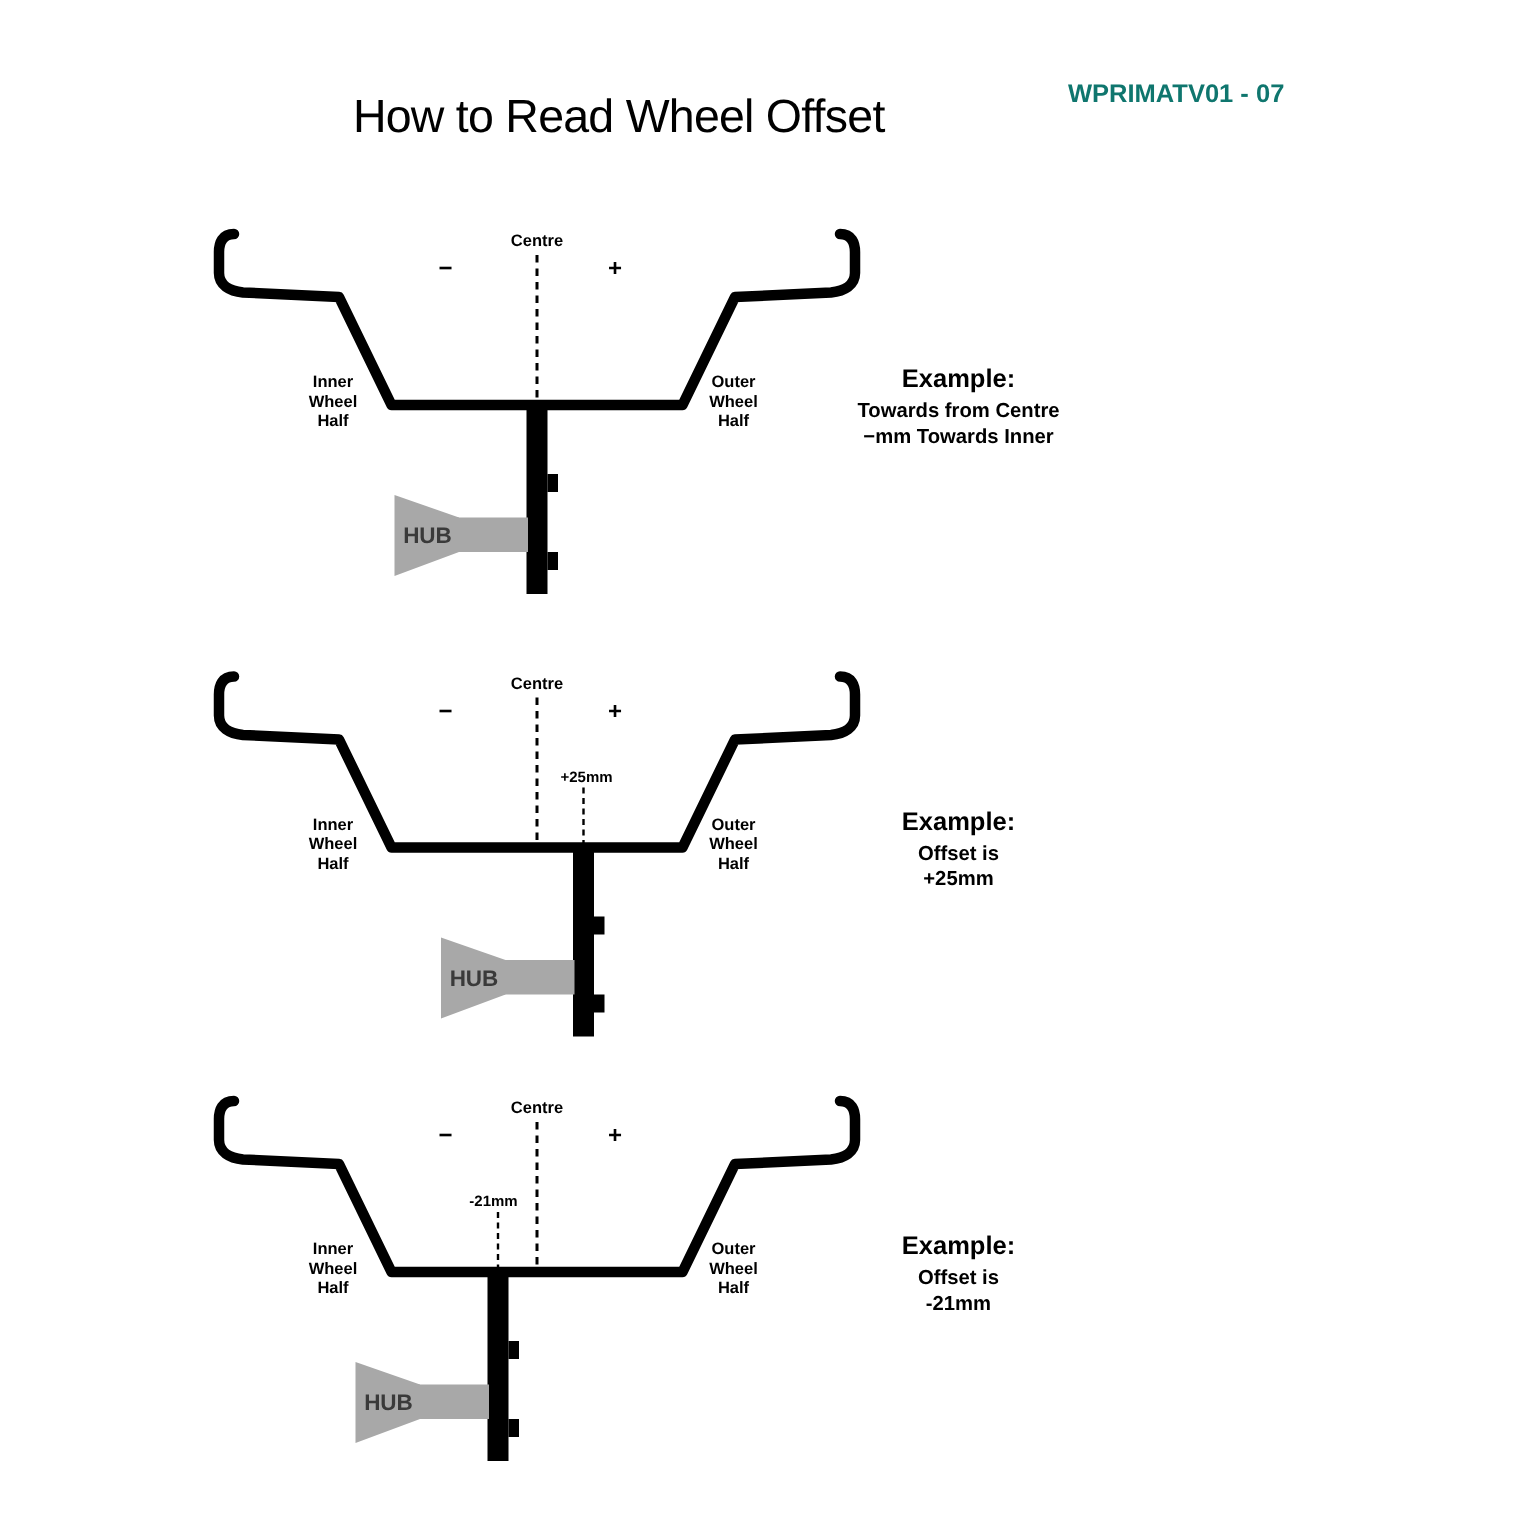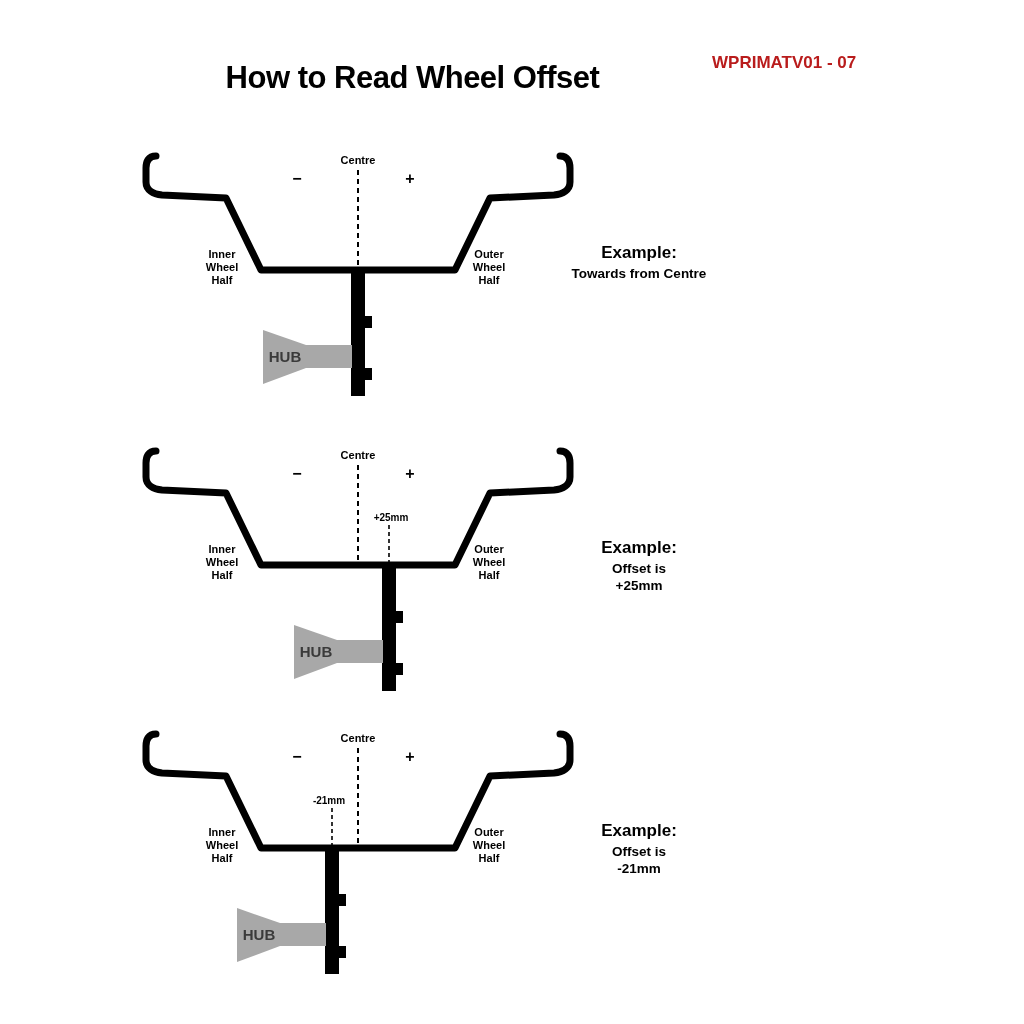--- a/index.html
+++ b/index.html
@@ -15,31 +15,31 @@
     overflow: hidden;
     color: #000;
   }
   .title {
     position: absolute;
     top: 60px;
     left: 0;
     width: 825px;
     text-align: center;
     font-size: 31px;
-    font-weight: bold;
+    font-weight: normal;
     letter-spacing: -0.5px;
   }
   .part-number {
     position: absolute;
     top: 53px;
     left: 712px;
     width: 300px;
     font-size: 17px;
     font-weight: bold;
-    color: #b91c1c;
+    color: #0f766e;
   }
   .diagram {
     position: absolute;
     left: 0;
     width: 1024px;
     height: 300px;
   }
   .diagram svg {
     position: absolute;
     left: 138px;
@@ -115,20 +115,21 @@
     <text class="t b fs11" x="84" y="110" text-anchor="middle">Inner</text>
     <text class="t b fs11" x="84" y="123" text-anchor="middle">Wheel</text>
     <text class="t b fs11" x="84" y="136" text-anchor="middle">Half</text>
     <text class="t b fs11" x="351" y="110" text-anchor="middle">Outer</text>
     <text class="t b fs11" x="351" y="123" text-anchor="middle">Wheel</text>
     <text class="t b fs11" x="351" y="136" text-anchor="middle">Half</text>
   </svg>
   <div class="example">
     <div class="ex-heading">Example:</div>
     <div class="ex-line">Towards from Centre</div>
+    <div class="ex-line">−mm Towards Inner</div>
   </div>
 </div>
 
 <div class="diagram" id="diagram-2">
   <svg width="470" height="290" viewBox="0 0 470 290">
     <path class="wheel" d="M 18 8 C 10 8 8 14 8 20 L 8 34 C 8 42 15 46 24 47 L 88 50 L 123 122 L 317 122 L 352 50 L 416 47 C 425 46 432 42 432 34 L 432 20 C 432 14 430 8 422 8"></path>
     <line class="centre-line" x1="220" y1="22" x2="220" y2="120"></line>
     <line class="offset-line" x1="251" y1="82" x2="251" y2="120"></line>
     <rect class="plate" x="244" y="120" width="14" height="128"></rect>
     <rect class="plate" x="258" y="168" width="7" height="12"></rect>

